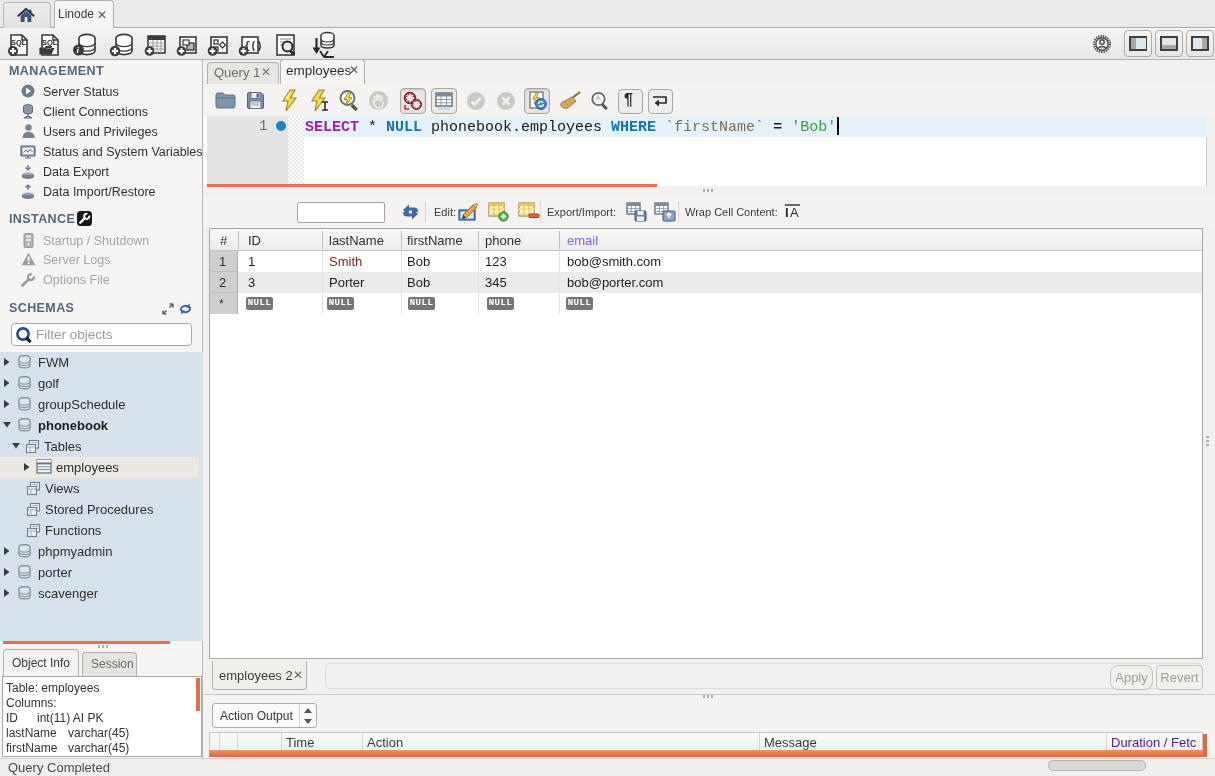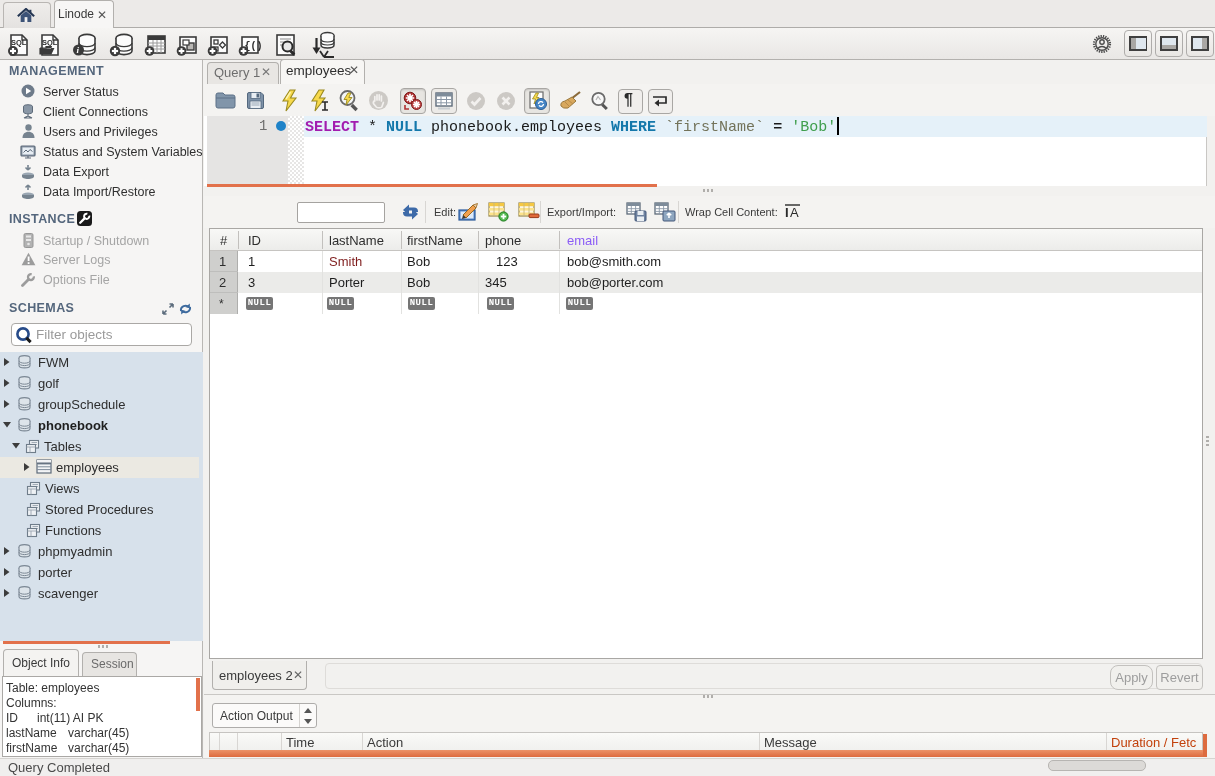--- a/index.html
+++ b/index.html
@@ -496,21 +496,21 @@
 <div class="txt" style="left:219px;top:297px;font-size:12px;color:#2e2e2e;">*</div>
 
 <div class="abs" style="left:322px;top:251px;width:1px;height:63px;background:#e2e2e0;"></div>
 <div class="abs" style="left:401px;top:251px;width:1px;height:63px;background:#e2e2e0;"></div>
 <div class="abs" style="left:478px;top:251px;width:1px;height:63px;background:#e2e2e0;"></div>
 <div class="abs" style="left:559px;top:251px;width:1px;height:63px;background:#e2e2e0;"></div>
 
 <div class="txt" style="left:248px;top:254px;font-size:13px;color:#1e1e1e;">1</div>
 <div class="txt" style="left:329px;top:254px;font-size:13px;color:#7f1d1d;">Smith</div>
 <div class="txt" style="left:407px;top:254px;font-size:13px;color:#1e1e1e;">Bob</div>
-<div class="txt" style="left:485px;top:254px;font-size:13px;color:#1e1e1e;margin-left:11px;">123</div>
+<div class="txt" style="left:485px;top:254px;font-size:13px;color:#1e1e1e;">123</div>
 <div class="txt" style="left:567px;top:254px;font-size:13px;color:#1e1e1e;">bob@smith.com</div>
 
 <div class="txt" style="left:248px;top:275px;font-size:13px;color:#1e1e1e;">3</div>
 <div class="txt" style="left:329px;top:275px;font-size:13px;color:#1e1e1e;">Porter</div>
 <div class="txt" style="left:407px;top:275px;font-size:13px;color:#1e1e1e;">Bob</div>
 <div class="txt" style="left:485px;top:275px;font-size:13px;color:#1e1e1e;">345</div>
 <div class="txt" style="left:567px;top:275px;font-size:13px;color:#1e1e1e;">bob@porter.com</div>
 
 <div class="abs" style="left:246px;top:297px;width:27px;height:13px;background:#757575;border-radius:2px;">
     <div style="font-family:'Liberation Mono',monospace;font-size:9px;font-weight:bold;color:#fff;text-align:center;line-height:13px;letter-spacing:0.5px;">NULL</div>
@@ -548,21 +548,21 @@
 <div class="abs" style="left:299px;top:704px;width:1px;height:23px;background:#d5d3d0;"></div>
 <svg style="left:303px;top:708px;" width="10" height="16" viewBox="0 0 10 16">
   <path d="M5 0 L9 5 H1 Z" fill="#555"></path>
   <path d="M5 16 L9 11 H1 Z" fill="#555"></path>
 </svg>
 
 <div class="abs" style="left:209px;top:732px;width:994px;height:19px;background:linear-gradient(#fafaf8,#f0f0ee);border:1px solid #c6c4c1;border-bottom:none;"></div>
 <div class="txt" style="left:286px;top:735px;font-size:13px;color:#3a3a3a;">Time</div>
 <div class="txt" style="left:367px;top:735px;font-size:13px;color:#3a3a3a;">Action</div>
 <div class="txt" style="left:764px;top:735px;font-size:13px;color:#3a3a3a;">Message</div>
-<div class="txt" style="left:1111px;top:735px;font-size:13px;color:#c2410c;">Duration / Fetc</div>
+<div class="txt" style="left:1111px;top:735px;font-size:13px;color:#4c1d95;">Duration / Fetc</div>
 <div class="abs" style="left:219px;top:733px;width:1px;height:17px;background:#d8d6d3;"></div>
 <div class="abs" style="left:237px;top:733px;width:1px;height:17px;background:#d8d6d3;"></div>
 <div class="abs" style="left:281px;top:733px;width:1px;height:17px;background:#d8d6d3;"></div>
 <div class="abs" style="left:362px;top:733px;width:1px;height:17px;background:#d8d6d3;"></div>
 <div class="abs" style="left:759px;top:733px;width:1px;height:17px;background:#d8d6d3;"></div>
 <div class="abs" style="left:1106px;top:733px;width:1px;height:17px;background:#d8d6d3;"></div>
 
 <div class="abs" style="left:209px;top:750px;width:994px;height:7px;background:linear-gradient(#ec9268,#dd6b3f);"></div>
 <div class="abs" style="left:1203px;top:734px;width:4px;height:23px;background:#dd6b3f;"></div>
 

